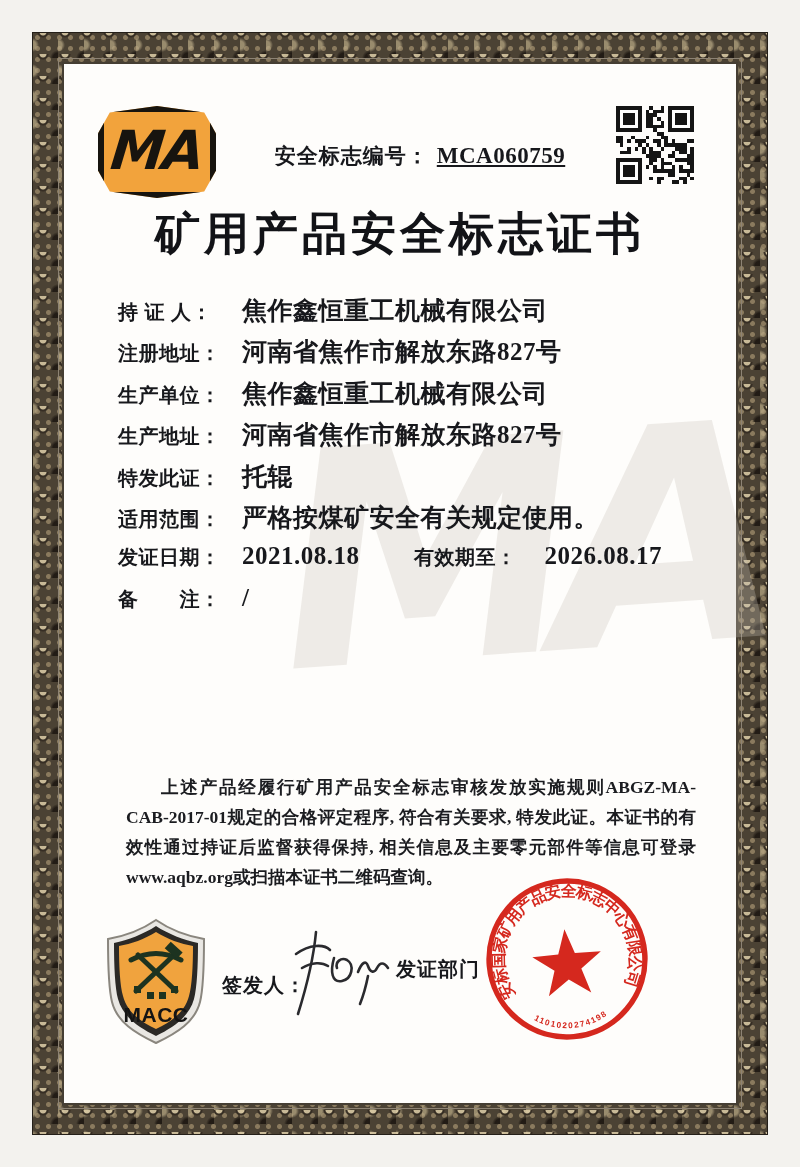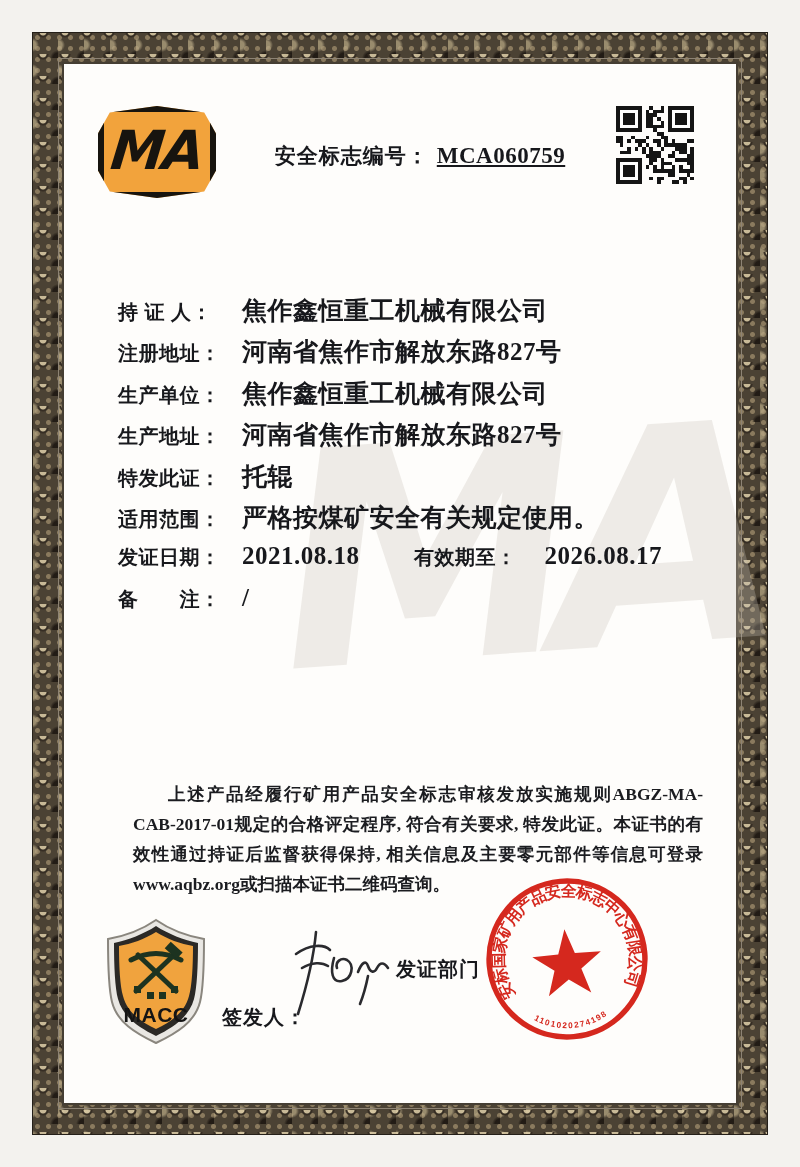--- a/index.html
+++ b/index.html
@@ -74,30 +74,30 @@
   .row .val{
     font-family:"Liberation Serif",serif;font-weight:700;font-size:25px;
     letter-spacing:0.5px;white-space:nowrap;
   }
   .row.wide .lbl{flex:0 0 auto;margin-right:12px;}
   .row.dates .dval1{flex:0 0 150px;}
   .row.dates .l2{flex:0 0 auto;margin-left:10px;}
   .row.dates .dval2{margin-left:16px;}
   
   .statement{
-    position:absolute;left:118px;top:764px;width:570px;margin:15px;
+    position:absolute;left:118px;top:764px;width:570px;margin:8px;
     font-family:"Liberation Serif",serif;font-weight:700;font-size:17.5px;
     line-height:30px;text-align:justify;text-indent:2em;color:#1b1c20;
   }
   
   .shield{position:absolute;left:98px;top:918px;}
   .signer-label,.dept-label{
     position:absolute;font-size:20px;font-weight:900;letter-spacing:1px;white-space:nowrap;
   }
-  .signer-label{left:222px;top:1004px;font-family:Liberation Serif, serif;}
+  .signer-label{left:222px;top:972px;font-family:Liberation Serif, serif;}
   .dept-label{left:396px;top:956px;}
   .signature{position:absolute;left:278px;top:920px;}
   .sr-name{position:absolute;width:1px;height:1px;overflow:hidden;clip:rect(0 0 0 0);}
   .seal{position:absolute;left:482px;top:874px;transform:rotate(-5deg);}
 </style>
 </head>
 <body>
 
 <div class="page">
 
@@ -241,20 +241,21 @@
         <rect x="1" y="1" width="5" height="5" fill="#fff"></rect>
         <rect x="2" y="2" width="3" height="3" fill="#151515"></rect>
         <rect x="14" y="0" width="7" height="7" fill="#151515"></rect>
         <rect x="15" y="1" width="5" height="5" fill="#fff"></rect>
         <rect x="16" y="2" width="3" height="3" fill="#151515"></rect>
         <rect x="0" y="14" width="7" height="7" fill="#151515"></rect>
         <rect x="1" y="15" width="5" height="5" fill="#fff"></rect>
         <rect x="2" y="16" width="3" height="3" fill="#151515"></rect>
       </svg></div>
 
+  <h1 class="title">矿用产品安全标志证书</h1>
 
   <div class="fields">
     <div class="row">
       <span class="lbl">持 证 人：</span>
       <span class="val">焦作鑫恒重工机械有限公司</span>
     </div>
     <div class="row">
       <span class="lbl">注册地址：</span>
       <span class="val">河南省焦作市解放东路827号</span>
     </div>

